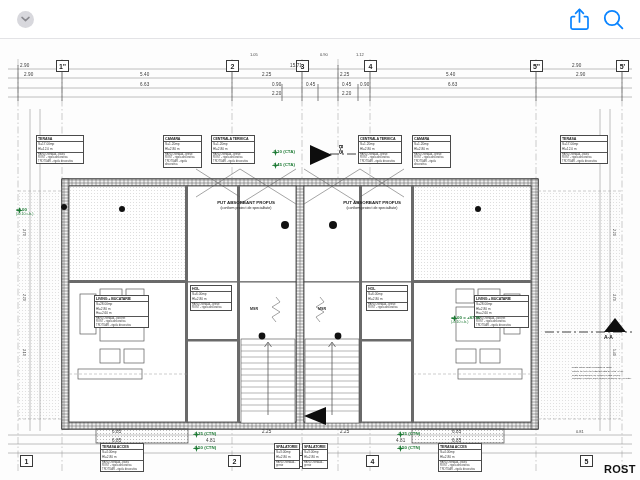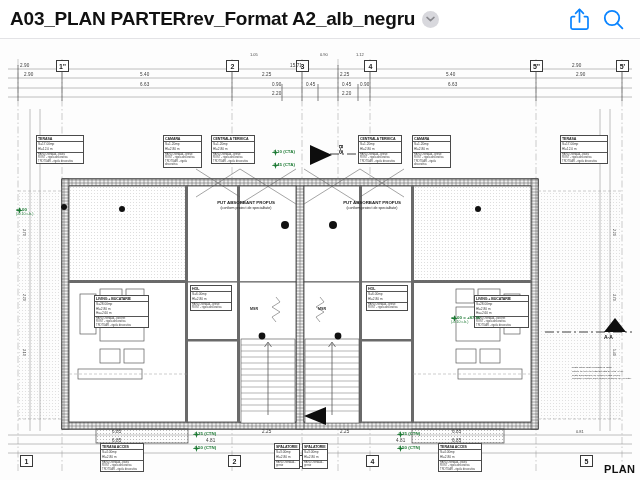--- a/index.html
+++ b/index.html
@@ -64,21 +64,20 @@
   .note{position:absolute;font-size:2.5px;color:#333;line-height:1.5;
         width:60px;}
   .plan-cap{position:absolute;font-size:11px;font-weight:700;color:#111;
             letter-spacing:.3px;}
   .vtx{font-size:3.4px;color:#3a3a3a;}
 </style>
 </head>
 <body>
 
 <div class="header">
-  <div class="doc-title">A03_PLAN PARTERrev_Format A2_alb_negru</div>
 
   <div class="chev">
     <svg width="9" height="6" viewBox="0 0 9 6">
       <path d="M1 1.4 L4.5 4.6 L8 1.4" fill="none" stroke="#8a8a8f" stroke-width="1.5" stroke-linecap="round" stroke-linejoin="round"></path>
     </svg>
   </div>
 
   <div class="hdr-spacer"></div>
 
   <div class="hdr-btn">
@@ -601,21 +600,21 @@
     <svg width="26" height="18" viewBox="0 0 26 18">
       <path d="M26 0 L4 9 L26 18 Z" fill="#0d0d0d"></path>
     </svg>
   </div>
 
   <div class="note" style="left:572px;top:327px;white-space:pre-line;">Toate cotele sunt exprimate in metri.
 Cotele de nivel se masoara fata de cota ±0.00.
 Toate dimensiunile se verifica la fata locului.
 Grosimile peretilor sunt conform detaliilor de executie.</div>
 
-  <div class="plan-cap" style="left:604px;top:424px;">PLAN</div>
+  <div class="plan-cap" style="left:604px;top:424px;">ROST</div>
 
   <div class="lbl vtx" style="left:22px;top:190px;writing-mode:vertical-rl;">3.70</div>
   <div class="lbl vtx" style="left:22px;top:255px;writing-mode:vertical-rl;">2.20</div>
   <div class="lbl vtx" style="left:22px;top:310px;writing-mode:vertical-rl;">3.10</div>
   <div class="lbl vtx" style="left:612px;top:190px;writing-mode:vertical-rl;">2.20</div>
   <div class="lbl vtx" style="left:612px;top:255px;writing-mode:vertical-rl;">3.70</div>
   <div class="lbl vtx" style="left:612px;top:310px;writing-mode:vertical-rl;">5.40</div>
 </div>
 
 </body></html>

